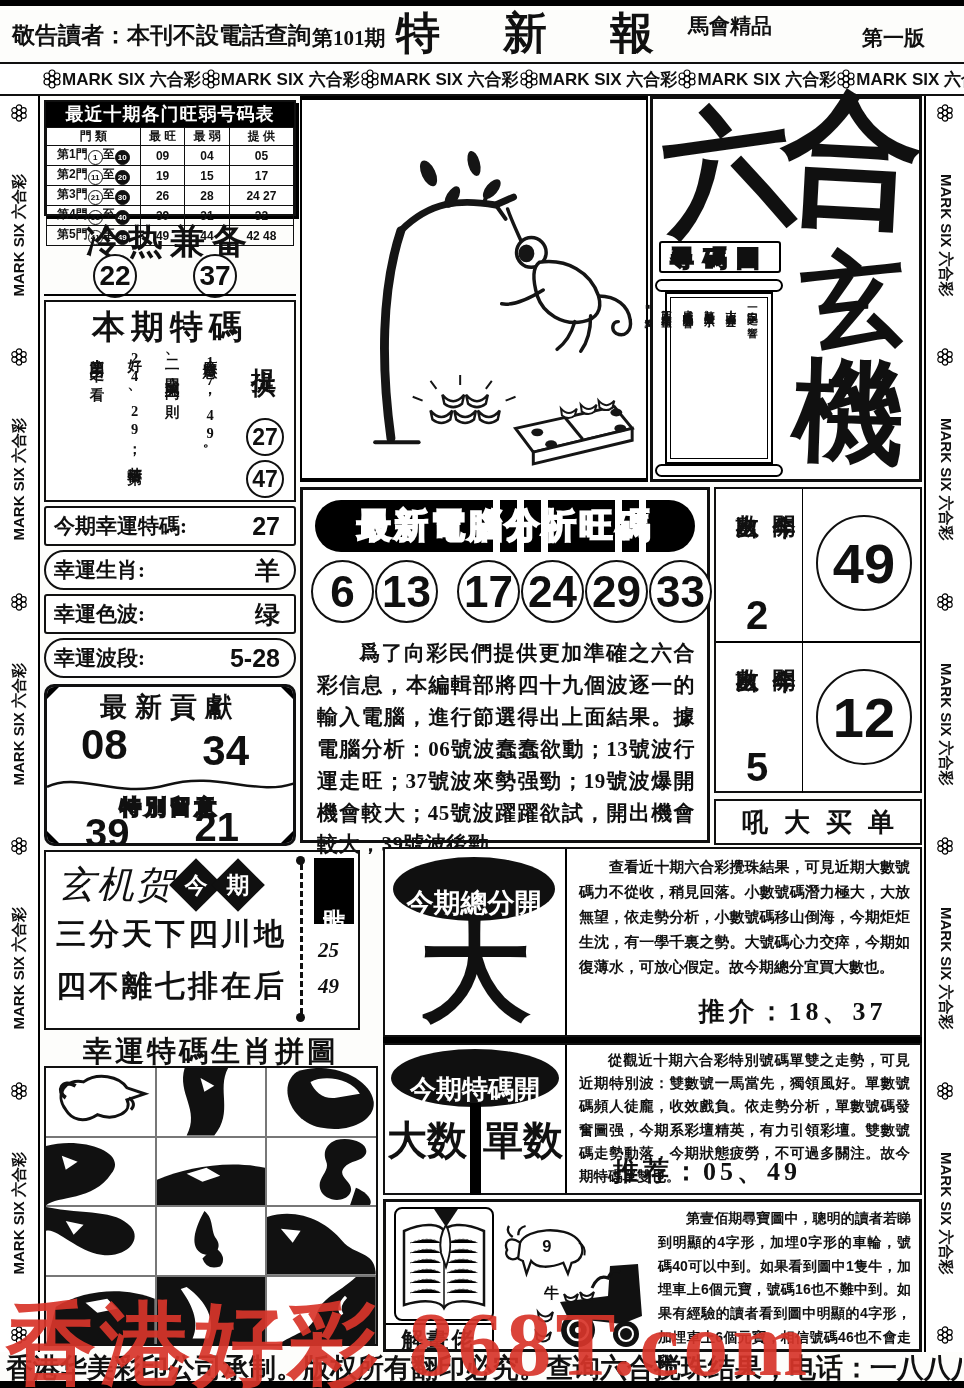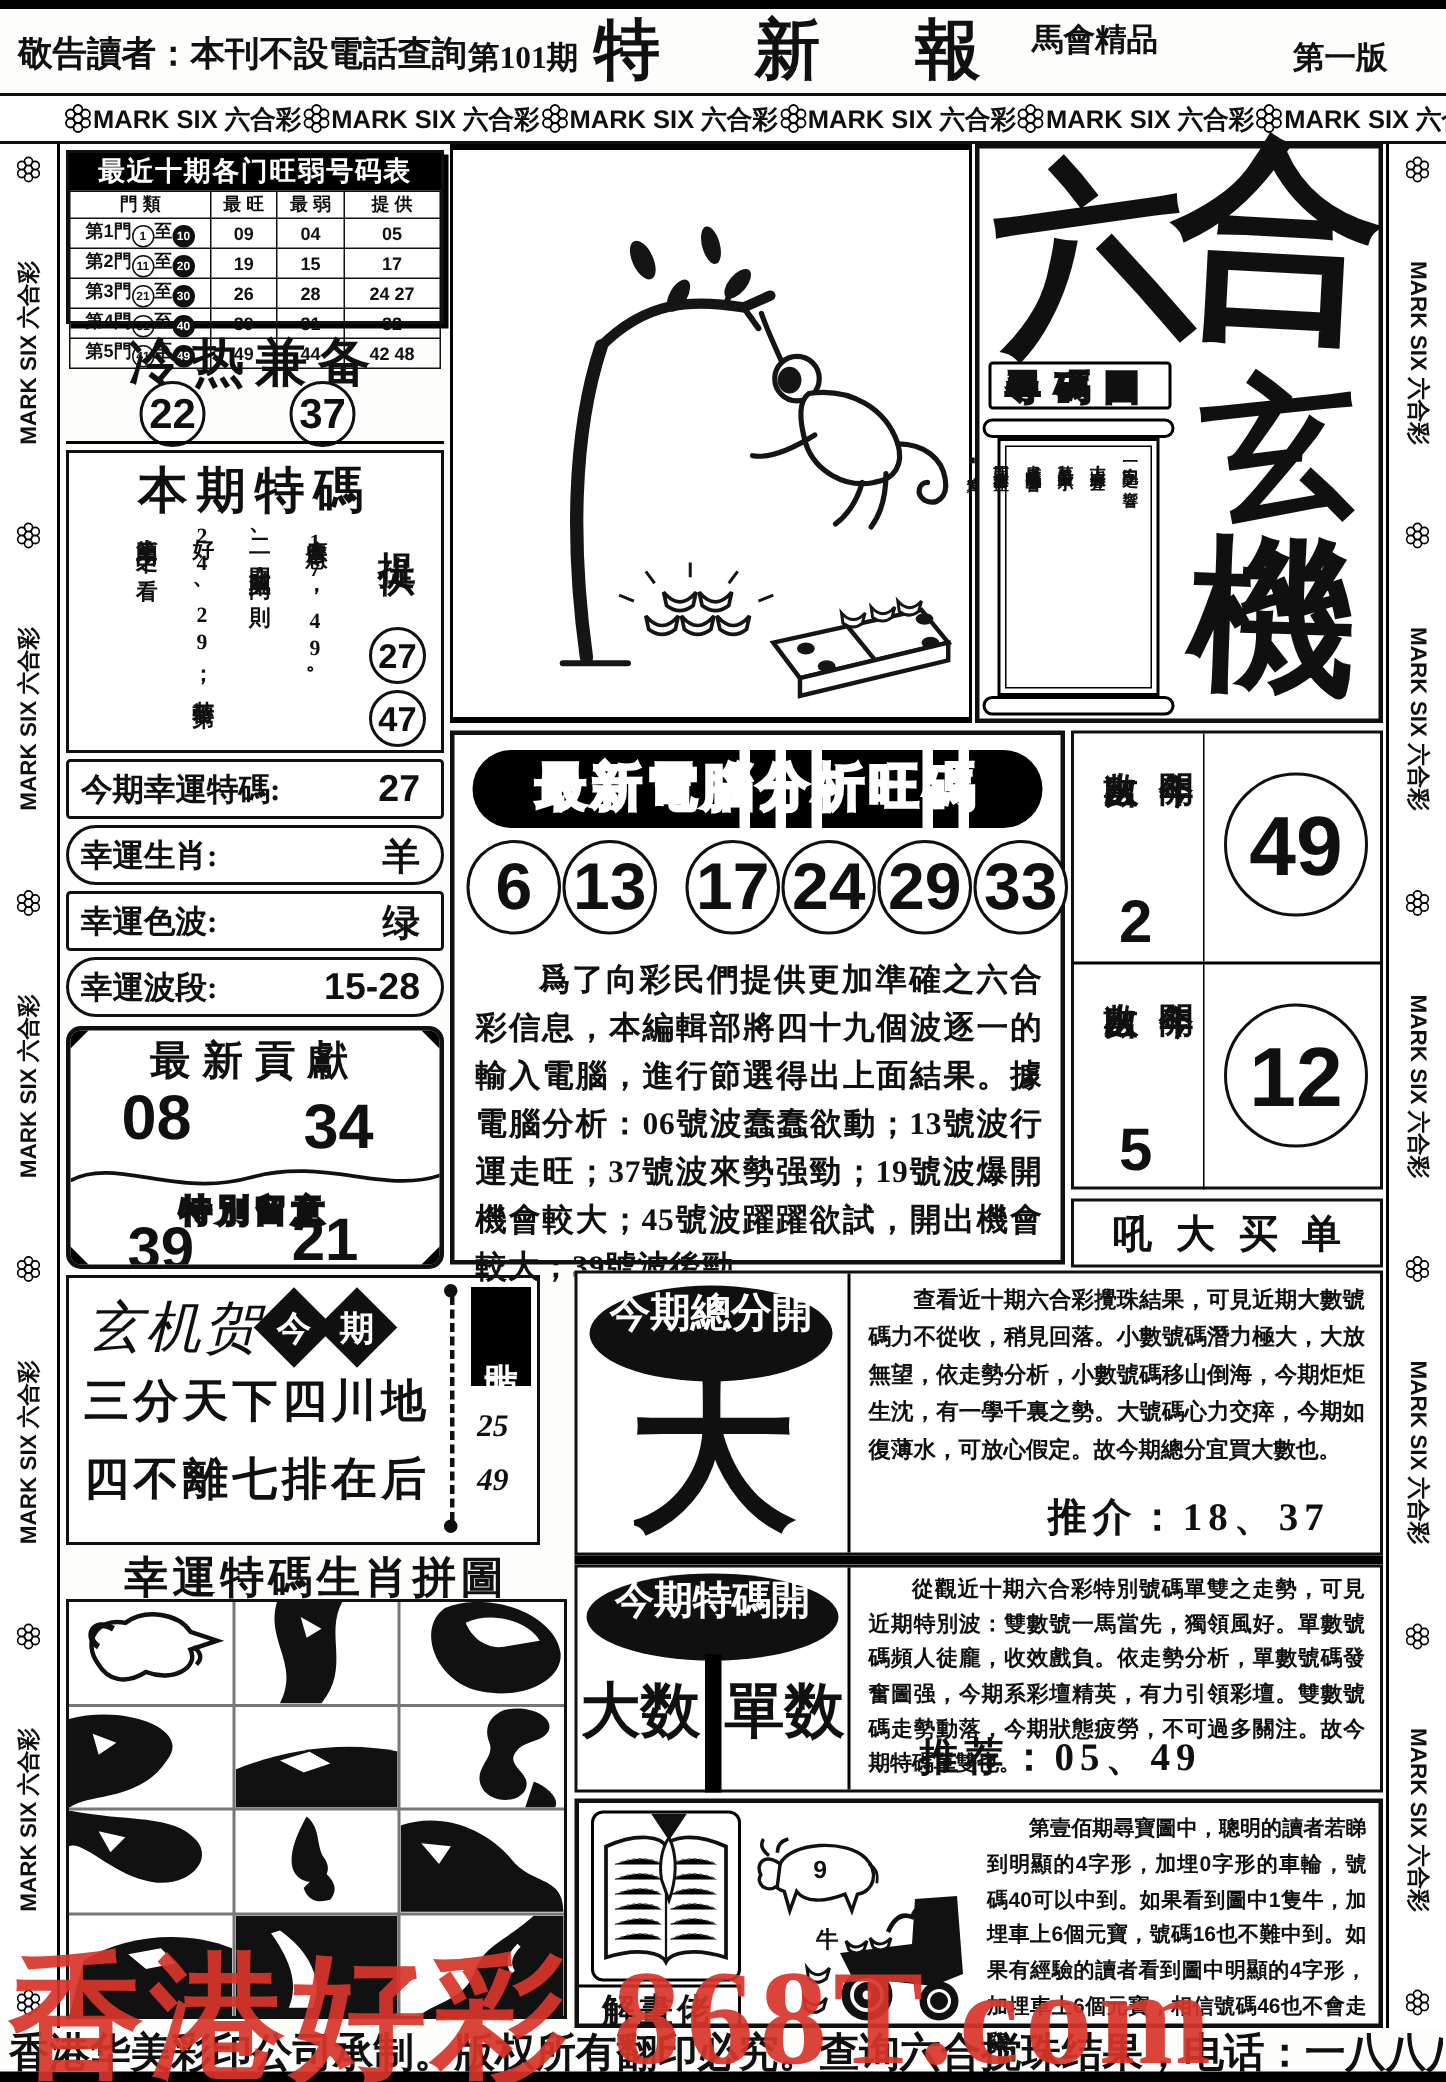--- a/index.html
+++ b/index.html
@@ -35,21 +35,21 @@
   .cnum.b{background:var(--ink);color:#fff;border-color:var(--ink);}
   
   .lrow{display:flex;align-items:center;border:2px solid var(--ink);background:#fff;box-sizing:border-box;}
   .lrow .lab{font-size:21px;font-weight:700;padding-left:8px;}
   .lrow .val{font-family:var(--sans);font-size:25px;font-weight:700;margin-left:auto;padding-right:14px;}
   .diamond{width:38px;height:38px;background:var(--ink);transform:rotate(45deg);display:inline-flex;
            align-items:center;justify-content:center;margin:0 2px;}
   .diamond>span{transform:rotate(-45deg);color:#fff;font-size:23px;font-weight:900;}
   .dash{border-left:3px dashed var(--ink);}
   .dot{width:9px;height:9px;border-radius:50%;background:var(--ink);}
-  .ellipse-badge{background:var(--ink);border-radius:50%;display:flex;align-items:flex-start;justify-content:center;}
+  .ellipse-badge{background:var(--ink);border-radius:50%;display:flex;align-items:flex-end;justify-content:center;}
   .ellipse-badge span{color:#fff;font-family:var(--sans);font-weight:900;}
   .para{text-align:justify;text-indent:2em;font-weight:700;}
   .grid{display:grid;grid-template-columns:repeat(3,1fr);gap:2px;background:#777;border:2px solid var(--ink);box-sizing:border-box;}
   .tile{background:#fff;overflow:hidden;}
   .tile svg{display:block;width:100%;height:100%;}
   .banner-stripe{position:absolute;top:0;bottom:0;width:7px;background:#fff;}
   .wm{font-weight:900;color:#d8352a;opacity:.92;white-space:nowrap;font-family:var(--serif);z-index:60;}
 </style>
 </head>
 <body>
@@ -386,21 +386,21 @@
   <div class="ab lrow" style="left:44px;top:550px;width:252px;height:40px;border-radius:20px;">
     <span class="lab">幸運生肖:</span>
     <span class="val">羊</span>
   </div>
   <div class="ab lrow" style="left:44px;top:594px;width:252px;height:40px;border-radius:3px;">
     <span class="lab">幸運色波:</span>
     <span class="val">绿</span>
   </div>
   <div class="ab lrow" style="left:44px;top:638px;width:252px;height:40px;border-radius:20px;">
     <span class="lab">幸運波段:</span>
-    <span class="val">15-28</span>
+    <span class="val">5-28</span>
   </div>
 
   <div class="ab box" style="left:44px;top:684px;width:252px;height:162px;border-width:3px;border-radius:10px;overflow:hidden;">
     <div style="position:absolute;left:-2px;top:-2px;width:16px;height:16px;background:#000;clip-path:polygon(0 0,100% 0,0 100%);"></div>
     <div style="position:absolute;right:-2px;top:-2px;width:16px;height:16px;background:#000;clip-path:polygon(0 0,100% 0,100% 100%);"></div>
     <div style="position:absolute;left:-2px;bottom:-2px;width:16px;height:16px;background:#000;clip-path:polygon(0 0,0 100%,100% 100%);"></div>
     <div style="position:absolute;right:-2px;bottom:-2px;width:16px;height:16px;background:#000;clip-path:polygon(100% 0,0 100%,100% 100%);"></div>
     <div style="text-align:center;font-size:27px;font-weight:900;letter-spacing:8px;margin-top:2px;">最新貢獻</div>
     <span class="ab" style="left:34px;top:34px;font-size:42px;font-weight:600;font-family:var(--sans);">08</span>
     <span class="ab" style="right:44px;top:40px;font-size:42px;font-weight:600;font-family:var(--sans);">34</span>

